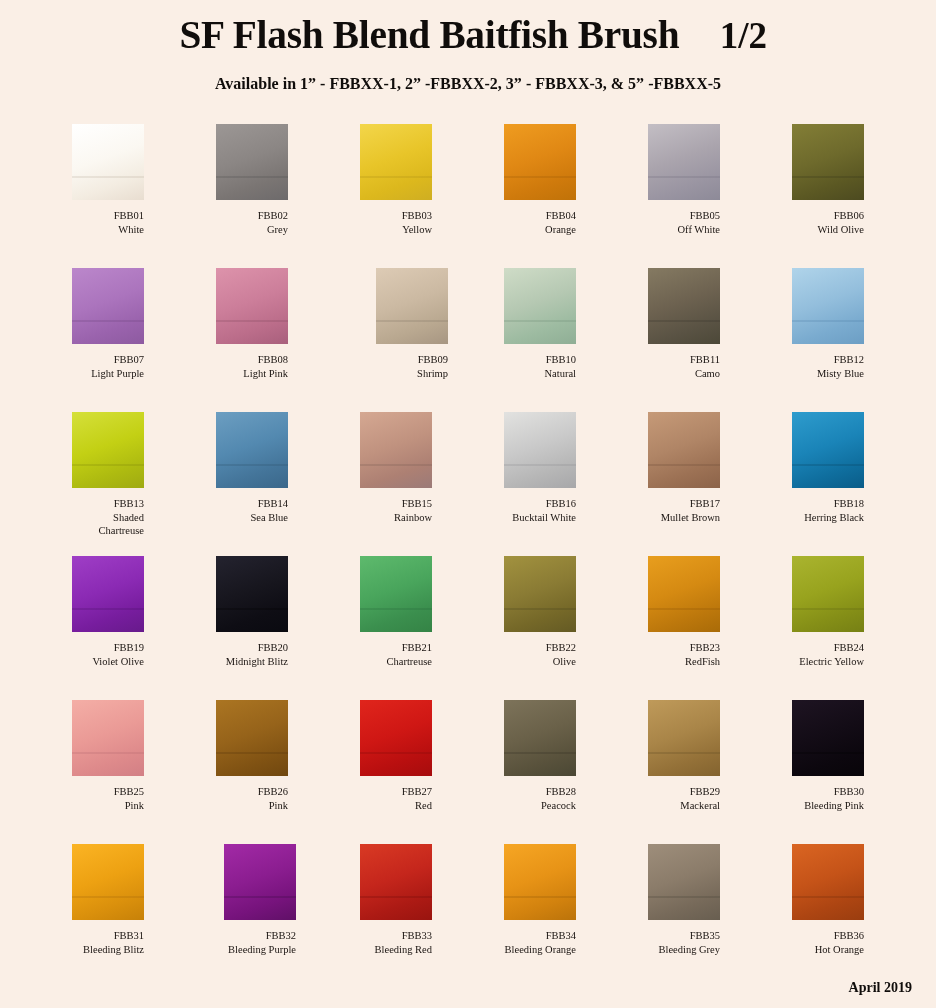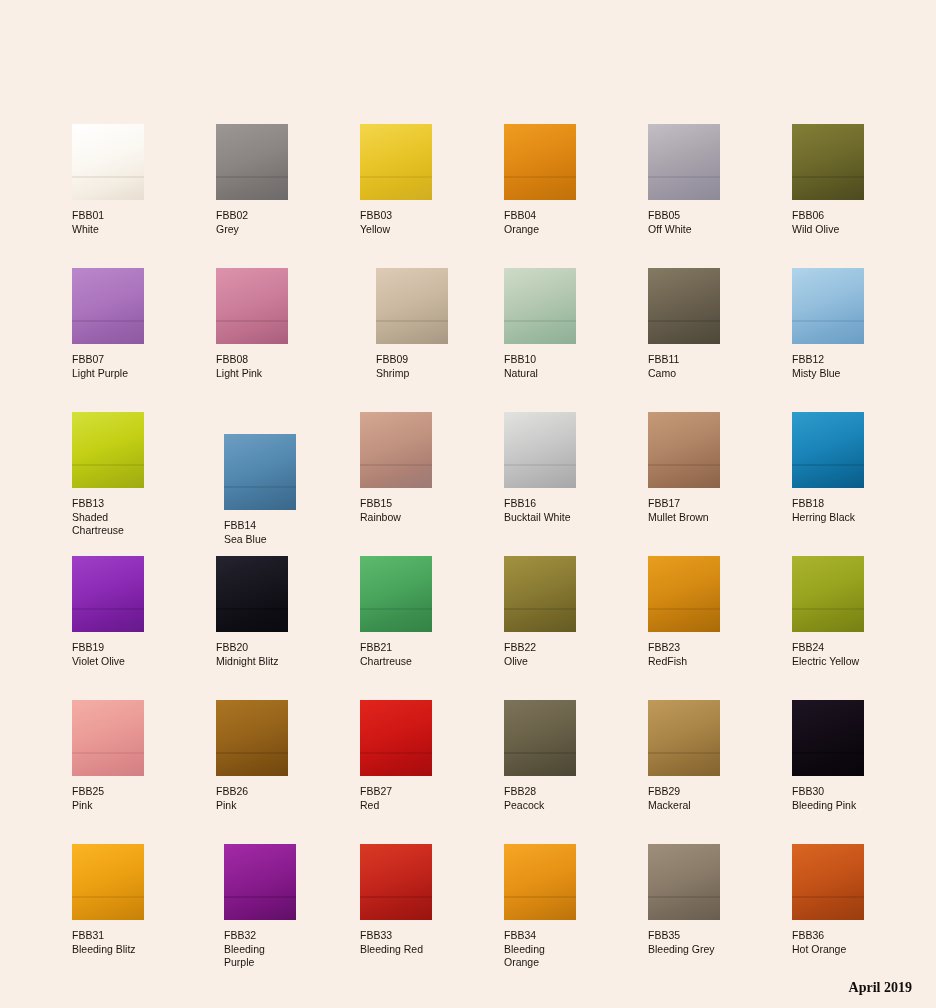--- a/index.html
+++ b/index.html
@@ -63,21 +63,22 @@
     width: 792px;
   }
   .row {
     position: relative;
     height: 144px;
   }
   .cell {
     position: absolute;
     top: 0;
     width: 72px;
-    text-align: left;
+    text-align: right;
+    font-family: Liberation Serif, serif;
   }
   .swatch {
     width: 72px;
     height: 76px;
     position: relative;
     overflow: hidden;
     background: #cccccc;
   }
   .swatch .fibers {
     position: absolute;
@@ -102,20 +103,27 @@
     font-weight: bold;
     font-size: 14px;
     color: #100d0b;
   }
 </style>
 </head>
 <body>
 
 <div class="page">
 
+  <div class="header">
+    <div class="title-row">
+      <div class="title">SF Flash Blend Baitfish Brush</div>
+      <div class="page-num">1/2</div>
+    </div>
+    <div class="subtitle">Available in 1” - FBBXX-1, 2” -FBBXX-2, 3” - FBBXX-3, &amp; 5” -FBBXX-5</div>
+  </div>
 
   <div class="grid" id="swatch-grid">
       <div class="row">
         <div class="cell" style="left: 0px;">
           <div class="swatch" style="background: rgb(251, 248, 242);">
             <div class="fibers" style="background-image: linear-gradient(160deg, rgb(255, 255, 255) 0%, rgb(251, 248, 242) 45%, rgb(243, 236, 225) 75%, rgb(232, 221, 208) 100%), repeating-linear-gradient(118deg, rgba(0, 0, 0, 0) 0px, rgba(0, 0, 0, 0) 2.3px, rgba(243, 236, 225, 0.57) 2.3px, rgba(243, 236, 225, 0.57) 3.5px, rgba(0, 0, 0, 0) 3.5px, rgba(0, 0, 0, 0) 8.4px, rgba(207, 195, 180, 0.42) 8.4px, rgba(207, 195, 180, 0.5) 9.8px, rgba(0, 0, 0, 0) 9.8px, rgba(0, 0, 0, 0) 13.5px, rgba(243, 236, 225, 0.39) 13.5px, rgba(243, 236, 225, 0.43) 15.6px, rgba(0, 0, 0, 0) 15.6px, rgba(0, 0, 0, 0) 17.7px, rgba(243, 236, 225, 0.41) 17.7px, rgba(243, 236, 225, 0.29) 19.7px, rgba(0, 0, 0, 0) 19.7px, rgba(0, 0, 0, 0) 22.7px, rgba(243, 236, 225, 0.42) 22.7px, rgba(243, 236, 225, 0.28) 25.2px, rgba(0, 0, 0, 0) 25.2px, rgba(0, 0, 0, 0) 29.3px, rgba(207, 195, 180, 0.58) 29.3px, rgba(207, 195, 180, 0.25) 30.3px, rgba(0, 0, 0, 0) 30.3px, rgba(0, 0, 0, 0) 37px, rgba(207, 195, 180, 0.43) 37px, rgba(207, 195, 180, 0.48) 40px, rgba(0, 0, 0, 0) 40px, rgba(0, 0, 0, 0) 46.9px, rgba(207, 195, 180, 0.45) 46.9px, rgba(207, 195, 180, 0.48) 49.5px, rgba(0, 0, 0, 0) 49.5px, rgba(0, 0, 0, 0) 52.6px, rgba(243, 236, 225, 0.43) 52.6px, rgba(243, 236, 225, 0.23) 55px, rgba(0, 0, 0, 0) 55px, rgba(0, 0, 0, 0) 60.6px, rgba(243, 236, 225, 0.27) 60.6px, rgba(243, 236, 225, 0.24) 62.4px), repeating-linear-gradient(62deg, rgba(0, 0, 0, 0) 0px, rgba(0, 0, 0, 0) 6.9px, rgba(185, 174, 159, 0.26) 6.9px, rgba(185, 174, 159, 0.39) 8.1px, rgba(0, 0, 0, 0) 8.1px, rgba(0, 0, 0, 0) 12px, rgba(185, 174, 159, 0.33) 12px, rgba(185, 174, 159, 0.34) 14.4px, rgba(0, 0, 0, 0) 14.4px, rgba(0, 0, 0, 0) 23.1px, rgba(185, 174, 159, 0.39) 23.1px, rgba(185, 174, 159, 0.31) 25.2px, rgba(0, 0, 0, 0) 25.2px, rgba(0, 0, 0, 0) 29.8px, rgba(185, 174, 159, 0.39) 29.8px, rgba(185, 174, 159, 0.33) 31.4px, rgba(0, 0, 0, 0) 31.4px, rgba(0, 0, 0, 0) 40.6px, rgba(185, 174, 159, 0.19) 40.6px, rgba(185, 174, 159, 0.38) 42.1px, rgba(0, 0, 0, 0) 42.1px, rgba(0, 0, 0, 0) 48.8px, rgba(185, 174, 159, 0.35) 48.8px, rgba(185, 174, 159, 0.23) 50.3px, rgba(0, 0, 0, 0) 50.3px, rgba(0, 0, 0, 0) 59.6px, rgba(185, 174, 159, 0.21) 59.6px, rgba(185, 174, 159, 0.25) 60.7px, rgba(0, 0, 0, 0) 60.7px, rgba(0, 0, 0, 0) 64.1px, rgba(185, 174, 159, 0.17) 64.1px, rgba(185, 174, 159, 0.28) 65.6px), linear-gradient(rgba(255, 255, 255, 0.06) 0%, rgba(0, 0, 0, 0) 55%, rgba(185, 174, 159, 0.22) 100%);"></div>
             <div style="position: absolute; left: 0px; right: 0px; top: 68%; height: 2px; background: rgba(185, 174, 159, 0.45); opacity: 0.55;"></div>
           </div>
           <div class="label">
             <span class="code">FBB01</span>
@@ -239,21 +247,21 @@
         <div class="cell" style="left: 0px;">
           <div class="swatch" style="background: rgb(195, 208, 20);">
             <div class="fibers" style="background-image: linear-gradient(160deg, rgb(213, 224, 58) 0%, rgb(195, 208, 20) 45%, rgb(174, 187, 16) 75%, rgb(159, 170, 18) 100%), repeating-linear-gradient(118deg, rgba(0, 0, 0, 0) 0px, rgba(0, 0, 0, 0) 3.4px, rgba(174, 187, 16, 0.49) 3.4px, rgba(174, 187, 16, 0.27) 6.3px, rgba(0, 0, 0, 0) 6.3px, rgba(0, 0, 0, 0) 8.6px, rgba(174, 187, 16, 0.47) 8.6px, rgba(174, 187, 16, 0.49) 11.2px, rgba(0, 0, 0, 0) 11.2px, rgba(0, 0, 0, 0) 16.8px, rgba(238, 247, 160, 0.31) 16.8px, rgba(238, 247, 160, 0.23) 19.8px, rgba(0, 0, 0, 0) 19.8px, rgba(0, 0, 0, 0) 26.1px, rgba(238, 247, 160, 0.45) 26.1px, rgba(238, 247, 160, 0.57) 29.2px, rgba(0, 0, 0, 0) 29.2px, rgba(0, 0, 0, 0) 34.2px, rgba(238, 247, 160, 0.46) 34.2px, rgba(238, 247, 160, 0.42) 36px, rgba(0, 0, 0, 0) 36px, rgba(0, 0, 0, 0) 38.3px, rgba(174, 187, 16, 0.39) 38.3px, rgba(174, 187, 16, 0.23) 39.3px, rgba(0, 0, 0, 0) 39.3px, rgba(0, 0, 0, 0) 43px, rgba(238, 247, 160, 0.34) 43px, rgba(238, 247, 160, 0.46) 44.3px, rgba(0, 0, 0, 0) 44.3px, rgba(0, 0, 0, 0) 47.3px, rgba(174, 187, 16, 0.4) 47.3px, rgba(174, 187, 16, 0.33) 50.4px, rgba(0, 0, 0, 0) 50.4px, rgba(0, 0, 0, 0) 56.7px, rgba(174, 187, 16, 0.55) 56.7px, rgba(174, 187, 16, 0.45) 59.5px, rgba(0, 0, 0, 0) 59.5px, rgba(0, 0, 0, 0) 63.6px, rgba(174, 187, 16, 0.31) 63.6px, rgba(174, 187, 16, 0.32) 64.7px), repeating-linear-gradient(62deg, rgba(0, 0, 0, 0) 0px, rgba(0, 0, 0, 0) 3px, rgba(124, 134, 9, 0.34) 3px, rgba(124, 134, 9, 0.15) 5.2px, rgba(0, 0, 0, 0) 5.2px, rgba(0, 0, 0, 0) 13.8px, rgba(124, 134, 9, 0.2) 13.8px, rgba(124, 134, 9, 0.37) 15.8px, rgba(0, 0, 0, 0) 15.8px, rgba(0, 0, 0, 0) 20.1px, rgba(124, 134, 9, 0.3) 20.1px, rgba(124, 134, 9, 0.24) 21.1px, rgba(0, 0, 0, 0) 21.1px, rgba(0, 0, 0, 0) 25px, rgba(124, 134, 9, 0.2) 25px, rgba(124, 134, 9, 0.23) 26.3px, rgba(0, 0, 0, 0) 26.3px, rgba(0, 0, 0, 0) 35.3px, rgba(124, 134, 9, 0.26) 35.3px, rgba(124, 134, 9, 0.27) 36.5px, rgba(0, 0, 0, 0) 36.5px, rgba(0, 0, 0, 0) 46.3px, rgba(124, 134, 9, 0.22) 46.3px, rgba(124, 134, 9, 0.4) 47.4px, rgba(0, 0, 0, 0) 47.4px, rgba(0, 0, 0, 0) 53.8px, rgba(124, 134, 9, 0.17) 53.8px, rgba(124, 134, 9, 0.39) 55.2px, rgba(0, 0, 0, 0) 55.2px, rgba(0, 0, 0, 0) 63px, rgba(124, 134, 9, 0.29) 63px, rgba(124, 134, 9, 0.33) 64.9px), linear-gradient(rgba(255, 255, 255, 0.06) 0%, rgba(0, 0, 0, 0) 55%, rgba(124, 134, 9, 0.22) 100%);"></div>
             <div style="position: absolute; left: 0px; right: 0px; top: 68%; height: 2px; background: rgba(124, 134, 9, 0.45); opacity: 0.55;"></div>
           </div>
           <div class="label">
             <span class="code">FBB13</span>
             <span class="name wrap">Shaded Chartreuse</span>
           </div>
         </div>
-        <div class="cell" style="left: 152px; margin-top: 22px;">
+        <div class="cell" style="left: 144px;">
           <div class="swatch" style="background: rgb(83, 137, 176);">
             <div class="fibers" style="background-image: linear-gradient(160deg, rgb(108, 158, 193) 0%, rgb(83, 137, 176) 45%, rgb(68, 117, 154) 75%, rgb(58, 103, 138) 100%), repeating-linear-gradient(118deg, rgba(0, 0, 0, 0) 0px, rgba(0, 0, 0, 0) 6.4px, rgba(214, 194, 184, 0.38) 6.4px, rgba(214, 194, 184, 0.36) 7.9px, rgba(0, 0, 0, 0) 7.9px, rgba(0, 0, 0, 0) 12.8px, rgba(68, 117, 154, 0.32) 12.8px, rgba(68, 117, 154, 0.56) 14.7px, rgba(0, 0, 0, 0) 14.7px, rgba(0, 0, 0, 0) 17.9px, rgba(68, 117, 154, 0.43) 17.9px, rgba(68, 117, 154, 0.38) 20.8px, rgba(0, 0, 0, 0) 20.8px, rgba(0, 0, 0, 0) 23.1px, rgba(214, 194, 184, 0.44) 23.1px, rgba(214, 194, 184, 0.37) 25.8px, rgba(0, 0, 0, 0) 25.8px, rgba(0, 0, 0, 0) 29.1px, rgba(214, 194, 184, 0.29) 29.1px, rgba(214, 194, 184, 0.32) 30.3px, rgba(0, 0, 0, 0) 30.3px, rgba(0, 0, 0, 0) 33.7px, rgba(68, 117, 154, 0.54) 33.7px, rgba(68, 117, 154, 0.37) 35.4px, rgba(0, 0, 0, 0) 35.4px, rgba(0, 0, 0, 0) 41px, rgba(68, 117, 154, 0.42) 41px, rgba(68, 117, 154, 0.26) 44.1px, rgba(0, 0, 0, 0) 44.1px, rgba(0, 0, 0, 0) 47.2px, rgba(68, 117, 154, 0.31) 47.2px, rgba(68, 117, 154, 0.36) 48.4px, rgba(0, 0, 0, 0) 48.4px, rgba(0, 0, 0, 0) 52.6px, rgba(68, 117, 154, 0.3) 52.6px, rgba(68, 117, 154, 0.57) 55.3px, rgba(0, 0, 0, 0) 55.3px, rgba(0, 0, 0, 0) 58px, rgba(214, 194, 184, 0.36) 58px, rgba(214, 194, 184, 0.28) 59.7px), repeating-linear-gradient(62deg, rgba(0, 0, 0, 0) 0px, rgba(0, 0, 0, 0) 4.5px, rgba(44, 79, 107, 0.16) 4.5px, rgba(44, 79, 107, 0.38) 5.5px, rgba(0, 0, 0, 0) 5.5px, rgba(0, 0, 0, 0) 15.2px, rgba(44, 79, 107, 0.2) 15.2px, rgba(44, 79, 107, 0.4) 16.7px, rgba(0, 0, 0, 0) 16.7px, rgba(0, 0, 0, 0) 26.1px, rgba(44, 79, 107, 0.22) 26.1px, rgba(44, 79, 107, 0.22) 27.5px, rgba(0, 0, 0, 0) 27.5px, rgba(0, 0, 0, 0) 34.3px, rgba(44, 79, 107, 0.26) 34.3px, rgba(44, 79, 107, 0.24) 36.1px, rgba(0, 0, 0, 0) 36.1px, rgba(0, 0, 0, 0) 42.3px, rgba(44, 79, 107, 0.39) 42.3px, rgba(44, 79, 107, 0.23) 43.9px, rgba(0, 0, 0, 0) 43.9px, rgba(0, 0, 0, 0) 51.3px, rgba(44, 79, 107, 0.16) 51.3px, rgba(44, 79, 107, 0.31) 53.5px, rgba(0, 0, 0, 0) 53.5px, rgba(0, 0, 0, 0) 60.6px, rgba(44, 79, 107, 0.28) 60.6px, rgba(44, 79, 107, 0.24) 62.5px, rgba(0, 0, 0, 0) 62.5px, rgba(0, 0, 0, 0) 70px, rgba(44, 79, 107, 0.24) 70px, rgba(44, 79, 107, 0.34) 72px), linear-gradient(rgba(255, 255, 255, 0.06) 0%, rgba(0, 0, 0, 0) 55%, rgba(44, 79, 107, 0.22) 100%);"></div>
             <div style="position: absolute; left: 0px; right: 0px; top: 68%; height: 2px; background: rgba(44, 79, 107, 0.45); opacity: 0.55;"></div>
           </div>
           <div class="label">
             <span class="code">FBB14</span>
             <span class="name">Sea Blue</span>
           </div>
         </div>
         <div class="cell" style="left: 288px;">

